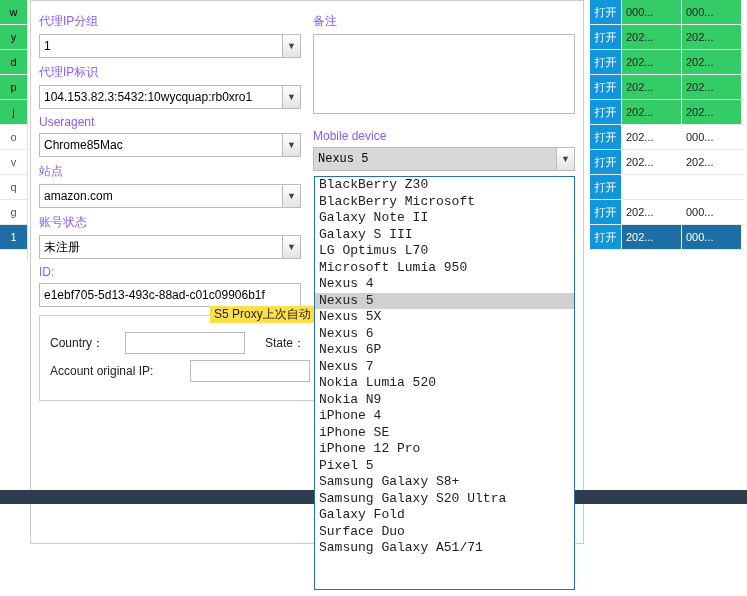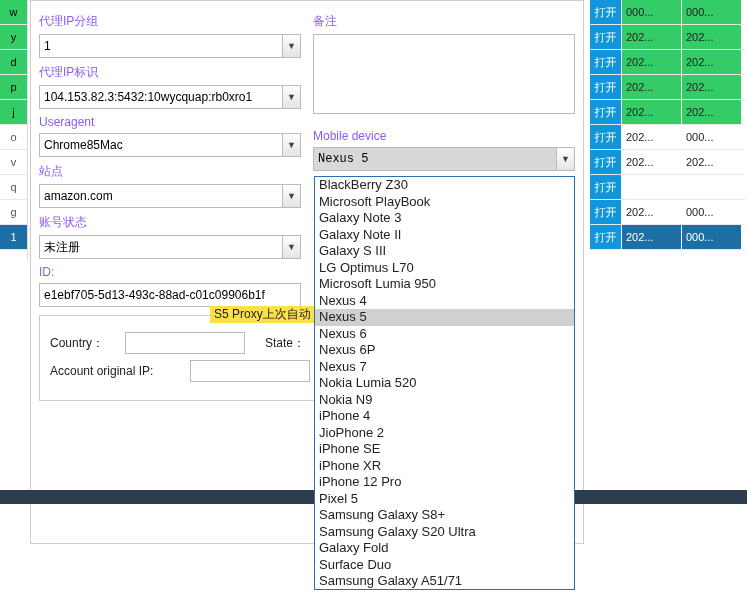--- a/index.html
+++ b/index.html
@@ -91,21 +91,21 @@
   .grp .row label { width: 140px; }
   .grp .row input { height: 22px; border: 1px solid #bbb; padding: 0 4px; }
 
   .dropdown-list {
     position: absolute;
     left: 314px; top: 176px;
     width: 261px;
     height: 414px;
     border: 1px solid #2a6fb0;
     background: #fff;
-    font-family: Liberation Sans, sans-serif;
+    font-family: Liberation Mono, monospace;
     font-size: 13px;
     line-height: 16.5px;
     overflow: hidden;
     z-index: 50;
   }
   .dropdown-list .opt { padding: 0 4px; cursor: pointer; white-space: nowrap; }
   .dropdown-list .opt.sel { background: #d0d0d0; }
 
   .right-table {
     position: absolute;
@@ -221,37 +221,35 @@
     </div>
     <div class="row">
       <label>Account original IP:</label>
       <input style="width: 120px;" value="">
     </div>
   </div>
 </div>
 
 <div class="dropdown-list" id="dropdown-list">
     <div class="opt">BlackBerry Z30</div>
-    <div class="opt">Microsoft PlayBook</div>
-    <div class="opt">Galaxy Note 3</div>
+    <div class="opt">BlackBerry Microsoft</div>
     <div class="opt">Galaxy Note II</div>
     <div class="opt">Galaxy S III</div>
     <div class="opt">LG Optimus L70</div>
     <div class="opt">Microsoft Lumia 950</div>
     <div class="opt">Nexus 4</div>
     <div class="opt sel">Nexus 5</div>
+    <div class="opt">Nexus 5X</div>
     <div class="opt">Nexus 6</div>
     <div class="opt">Nexus 6P</div>
     <div class="opt">Nexus 7</div>
     <div class="opt">Nokia Lumia 520</div>
     <div class="opt">Nokia N9</div>
     <div class="opt">iPhone 4</div>
-    <div class="opt">JioPhone 2</div>
     <div class="opt">iPhone SE</div>
-    <div class="opt">iPhone XR</div>
     <div class="opt">iPhone 12 Pro</div>
     <div class="opt">Pixel 5</div>
     <div class="opt">Samsung Galaxy S8+</div>
     <div class="opt">Samsung Galaxy S20 Ultra</div>
     <div class="opt">Galaxy Fold</div>
     <div class="opt">Surface Duo</div>
     <div class="opt">Samsung Galaxy A51/71</div>
   </div>
 
 <div class="right-table" id="right-table">

